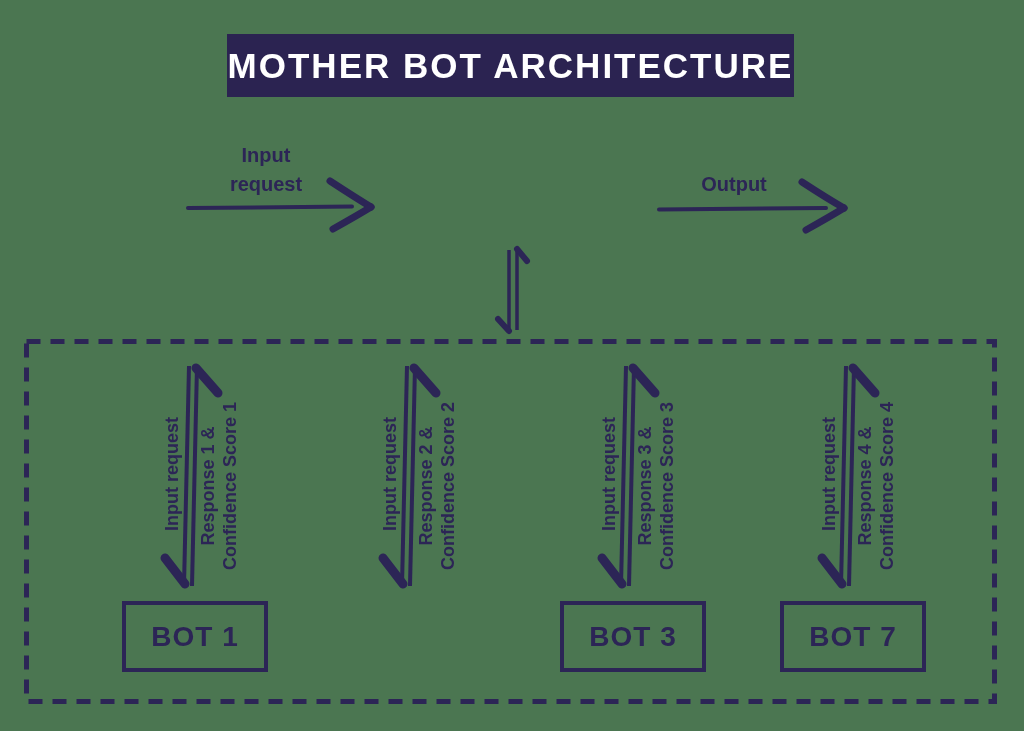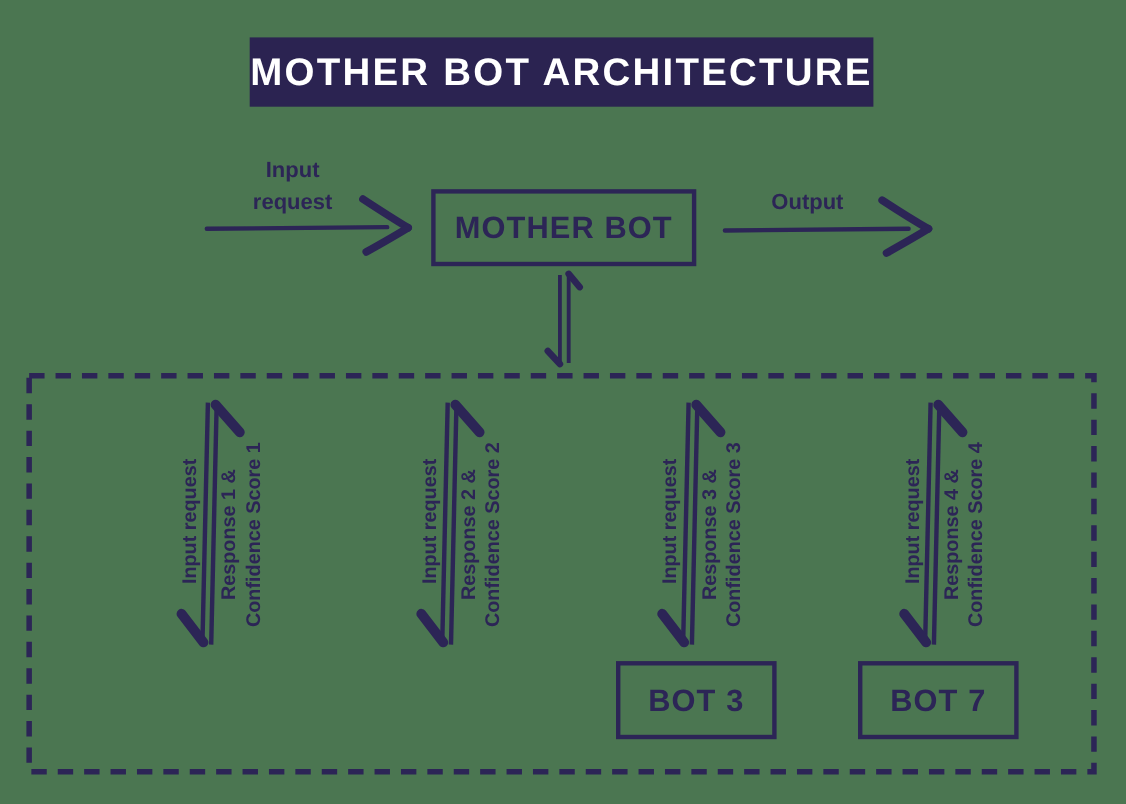--- a/index.html
+++ b/index.html
@@ -107,23 +107,20 @@
     </g>
   </svg>
 
   <div class="abs title-banner">
     <span class="t">MOTHER BOT ARCHITECTURE</span>
   </div>
 
   <div class="abs io-label input-label">Input request</div>
   <div class="abs io-label output-label">Output</div>
 
-  <div class="abs node-box mother-box">
-    <span class="t">MOTHER BOT</span>
-  </div>
 
   <div class="abs vlabel vlabel-in" style="left:92px">Input request</div>
   <div class="abs vlabel vlabel-resp" style="left:119px">
     <div>Response 1 &amp;</div>
     <div>Confidence Score 1</div>
   </div>
 
   <div class="abs vlabel vlabel-in" style="left:310px">Input request</div>
   <div class="abs vlabel vlabel-resp" style="left:337px">
     <div>Response 2 &amp;</div>
@@ -135,20 +132,23 @@
     <div>Response 3 &amp;</div>
     <div>Confidence Score 3</div>
   </div>
 
   <div class="abs vlabel vlabel-in" style="left:749px">Input request</div>
   <div class="abs vlabel vlabel-resp" style="left:776px">
     <div>Response 4 &amp;</div>
     <div>Confidence Score 4</div>
   </div>
 
+  <div class="abs node-box bot-box bot1">
+    <span class="t">BOT 1</span>
+  </div>
   <div class="abs node-box bot-box bot3">
     <span class="t">BOT 3</span>
   </div>
   <div class="abs node-box bot-box bot4">
     <span class="t">BOT 7</span>
   </div>
 
 </div>
 
 </body></html>

